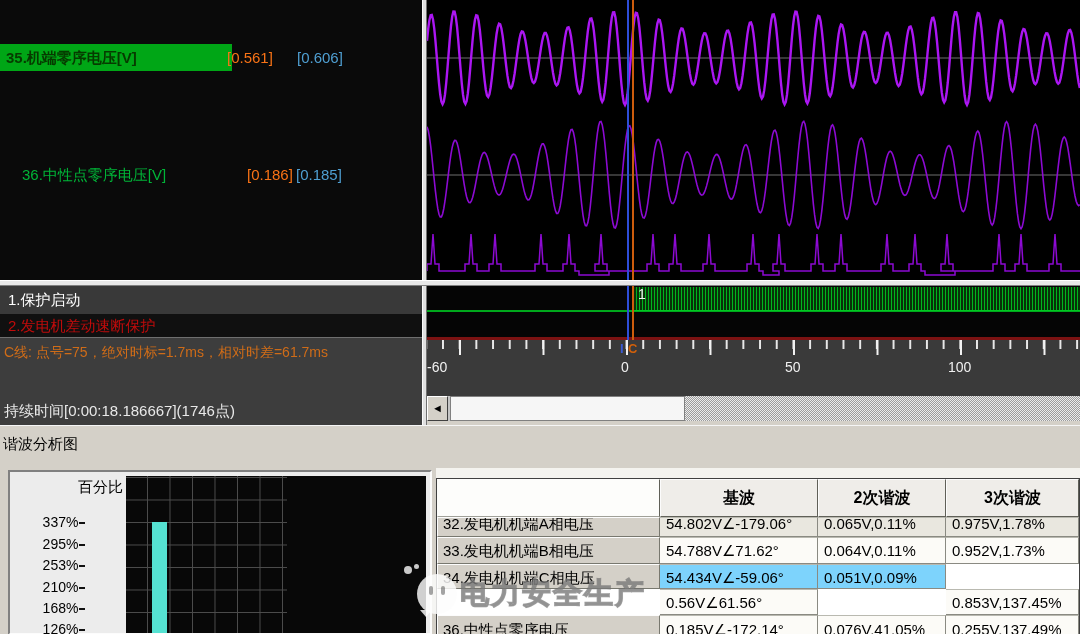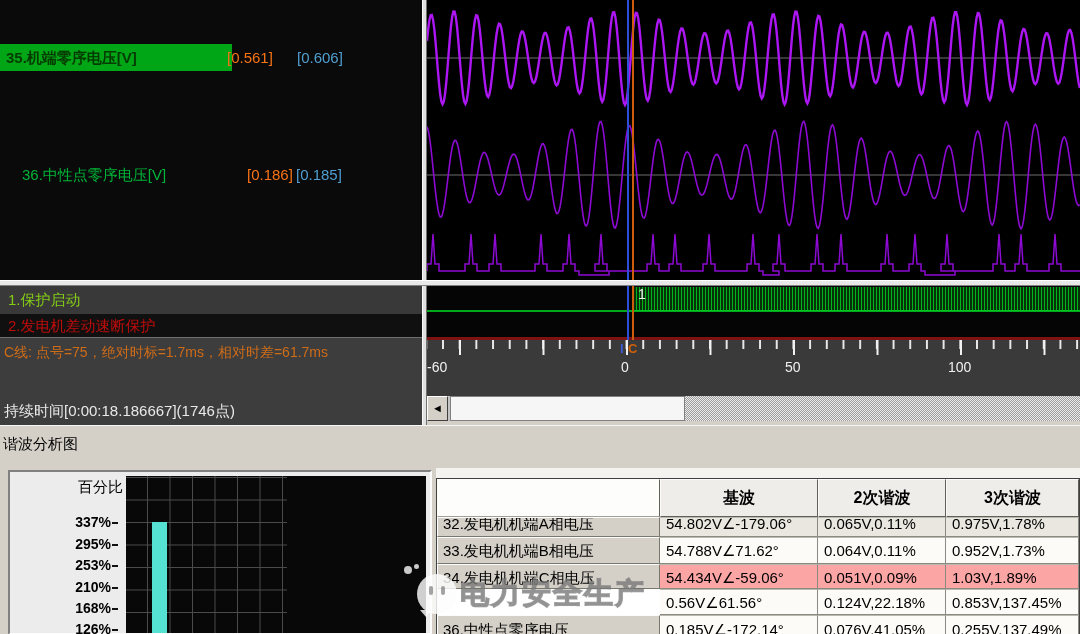--- a/index.html
+++ b/index.html
@@ -18,21 +18,21 @@
   .val-cyan { color:#4f9fd2; }
   .v35c { left:227px; top:49px; } .v35r { left:297px; top:49px; }
   .v36c { left:227px; top:166px;margin-left:20px; } .v36r { left:296px; top:166px; }
 
   .groove-h { position:absolute; left:0; top:280px; width:1080px; height:6px;
     background:#e8e8e8; border-top:1px solid #fff; border-bottom:1px solid #808080; z-index:5; }
   .vdivider { position:absolute; left:422px; top:0; width:5px; height:425px;
     background:#e0e0e0; border-left:1px solid #fafafa; border-right:1px solid #707070; z-index:4; }
 
   .event-row1 { position:absolute; left:0; top:286px; width:422px; height:28px; background:#393939; }
-  .event-row1 span { display:block; padding-left:8px; line-height:28px; font-size:15px; color:#84cc16; }
+  .event-row1 span { display:block; padding-left:8px; line-height:28px; font-size:15px; color:#ffffff; }
   .event-row2 { position:absolute; left:0; top:314px; width:422px; height:23px; background:#101010; }
   .event-row2 span { display:block; padding-left:8px; line-height:23px; font-size:15px; color:#c00b0b; }
   .info-panel { position:absolute; left:0; top:337px; width:422px; height:88px; background:#3d3d3d; border-top:1px solid #6f6f6f; }
   .info-line { position:absolute; left:4px; font-size:14px; white-space:nowrap; }
   .info-c { top:6px; color:#cf6c18; }
   .info-r { top:36px; color:#4f9fd2; }
   .info-dur { top:64px; color:#e8e8e8; font-size:15px; }
 
   .right-top { position:absolute; left:427px; top:0; width:653px; height:425px; background:#000; }
   .waves-svg { position:absolute; left:0; top:0; }
@@ -72,21 +72,21 @@
   .cur-blue { left:200px; background:#2e4ed8; }
   .cur-orange { left:205px; background:#cd5c0c; }
 
   
   .bottom { position:absolute; left:0; top:425px; width:1080px; height:216px; background:#d4d0c8; border-top:1px solid #f5f5f5; }
   .sec-title { position:absolute; left:3px; top:9px; font-size:15px; color:#000; }
 
   .chart-panel { position:absolute; left:8px; top:44px; width:424px; height:165px; background:#ececec;
     border:2px solid; border-color:#808080 #fcfcfc #fcfcfc #808080; }
   .ylab { position:absolute; left:0; top:6px; width:113px; text-align:right; font-size:15px; color:#000;padding-left:20px; }
-  .ytick { position:absolute; left:0; width:108px; text-align:right; font-size:14px; color:#000;font-weight:bold; }
+  .ytick { position:absolute; left:0; width:108px; text-align:center; font-size:14px; color:#000; }
   .ytick::after { content:""; display:inline-block; width:6px; height:2px; background:#111; vertical-align:middle; margin-left:1px; }
   .yt0{top:42px;} .yt1{top:64px;} .yt2{top:85px;} .yt3{top:107px;} .yt4{top:128px;} .yt5{top:149px;}
   .chart-black { position:absolute; left:116px; top:4px; width:300px; height:157px; background:#080808; }
   .chart-grid { position:absolute; left:0; top:0; width:161px; height:157px;
     background-image:linear-gradient(90deg,#4c4c4c 0 1px,transparent 1px),
                      linear-gradient(180deg,#4c4c4c 0 1px,transparent 1px);
     background-size:22.5px 100%,100% 22.5px;
     background-position:21px 0,0 46px; background-repeat:repeat; }
   .chart-bar { position:absolute; left:26px; top:46px; width:15px; height:111px; background:#55e2d2; }
 
@@ -101,21 +101,21 @@
     border:1px solid; border-color:#fcfcfc #78786f #78786f #fcfcfc; }
   .c-f { left:223px; width:158px; } .c-h2 { left:381px; width:128px; } .c-h3 { left:509px; width:133px; }
   .c-val { background:#fcfbf7; border-right:1px solid #8a8a82; border-bottom:1px solid #8a8a82; border-top:1px solid #b9b9b0; padding-left:6px; }
   .hdr .cell { font-weight:bold; font-size:16px; text-align:center; padding-left:0;
     background:#efede9; border:1px solid; border-color:#fcfcfc #606058 #606058 #fcfcfc; }
   .hdr .c-name { background:#fdfdfb; border-color:#fdfdfb #606058 #a0a098 #fdfdfb; }
   .cell span { display:block; line-height:25px; white-space:nowrap; }
   .hdr .cell span { line-height:36px; }
   .r32 .cell span { position:relative; top:-7px; line-height:25px; }
   .r32 .c-val { background:#e9e7df; }
-  .r34 .c-val { background:#fca5a5; }
+  .r34 .c-val { background:#7dd3fc; }
   .r35 .c-name { background:#f4f2ee; font-weight:bold; }
   .r36 .cell span { line-height:27px; }
 
   .watermark { position:absolute; left:402px; top:138px; width:242px; height:58px; z-index:9; pointer-events:none; }
   .wm-circle { position:absolute; left:15px; top:10px; width:40px; height:40px; border-radius:50%;
     background:rgba(252,252,252,0.82); }
   .wm-eye { position:absolute; top:12px; width:4px; height:9px; border-radius:2px; background:rgba(90,90,90,0.55); }
   .wm-eye.e1 { left:12px; } .wm-eye.e2 { left:24px; }
   .wm-dot { position:absolute; border-radius:50%; background:rgba(250,250,250,0.8); }
   .wm-d1 { left:2px; top:2px; width:8px; height:8px; }
@@ -265,31 +265,25 @@
       <div class="trow r34">
         <div class="cell c-name">
             <span>34.发电机机端C相电压</span>
           </div>
         <div class="cell c-f c-val">
             <span>54.434V∠-59.06°</span>
           </div>
         <div class="cell c-h2 c-val">
             <span>0.051V,0.09%</span>
           </div>
-        <div class="cell c-h3 c-val">
-            <span>1.03V,1.89%</span>
-          </div>
       </div>
 
       <div class="trow r35">
         <div class="cell c-f c-val">
             <span>0.56V∠61.56°</span>
-          </div>
-        <div class="cell c-h2 c-val">
-            <span>0.124V,22.18%</span>
           </div>
         <div class="cell c-h3 c-val">
             <span>0.853V,137.45%</span>
           </div>
       </div>
 
       <div class="trow r36">
         <div class="cell c-name">
             <span>36.中性点零序电压</span>
           </div>

